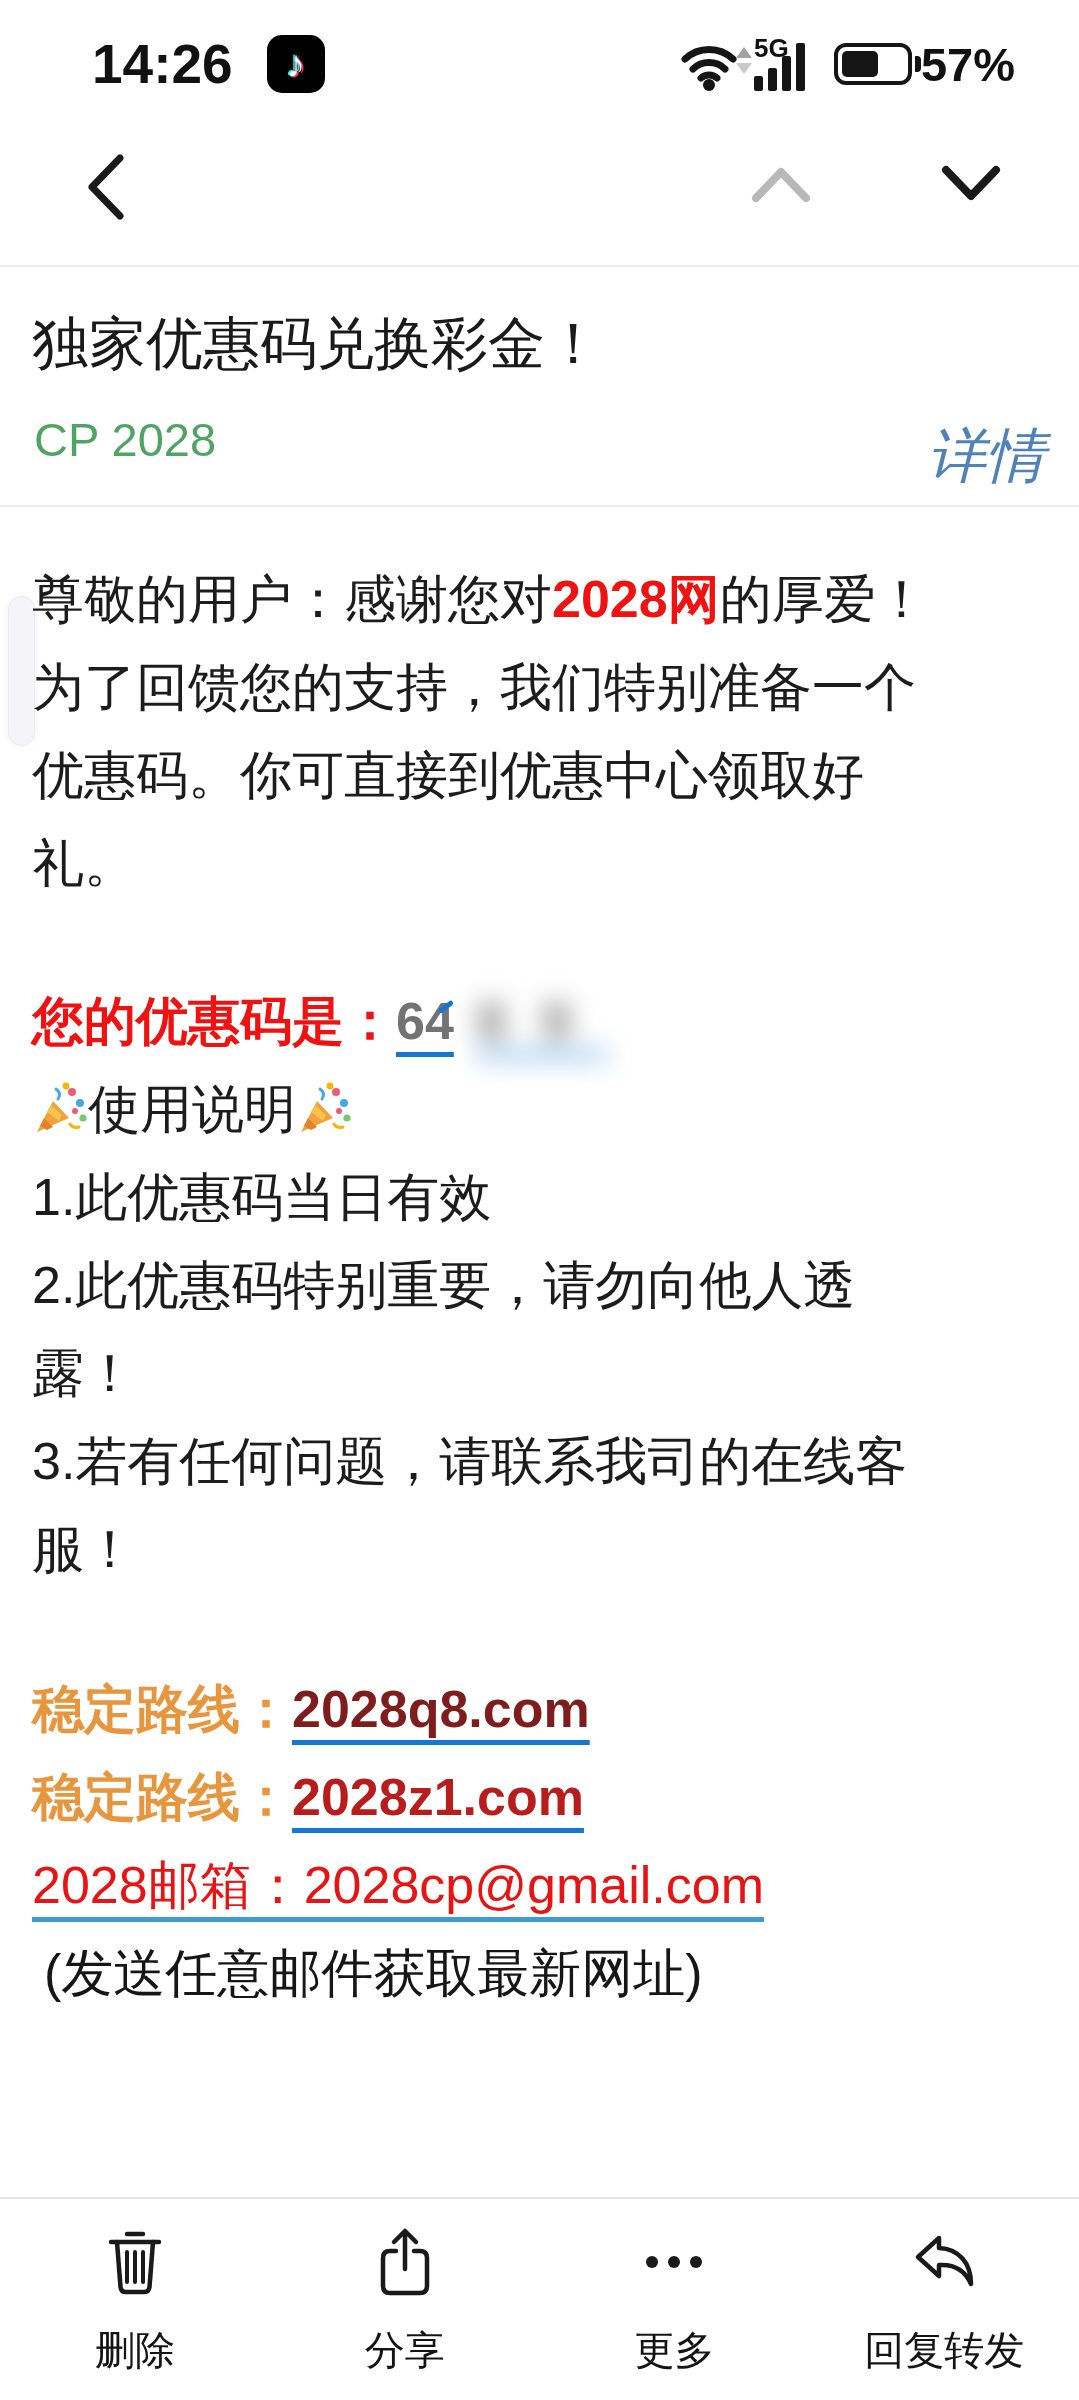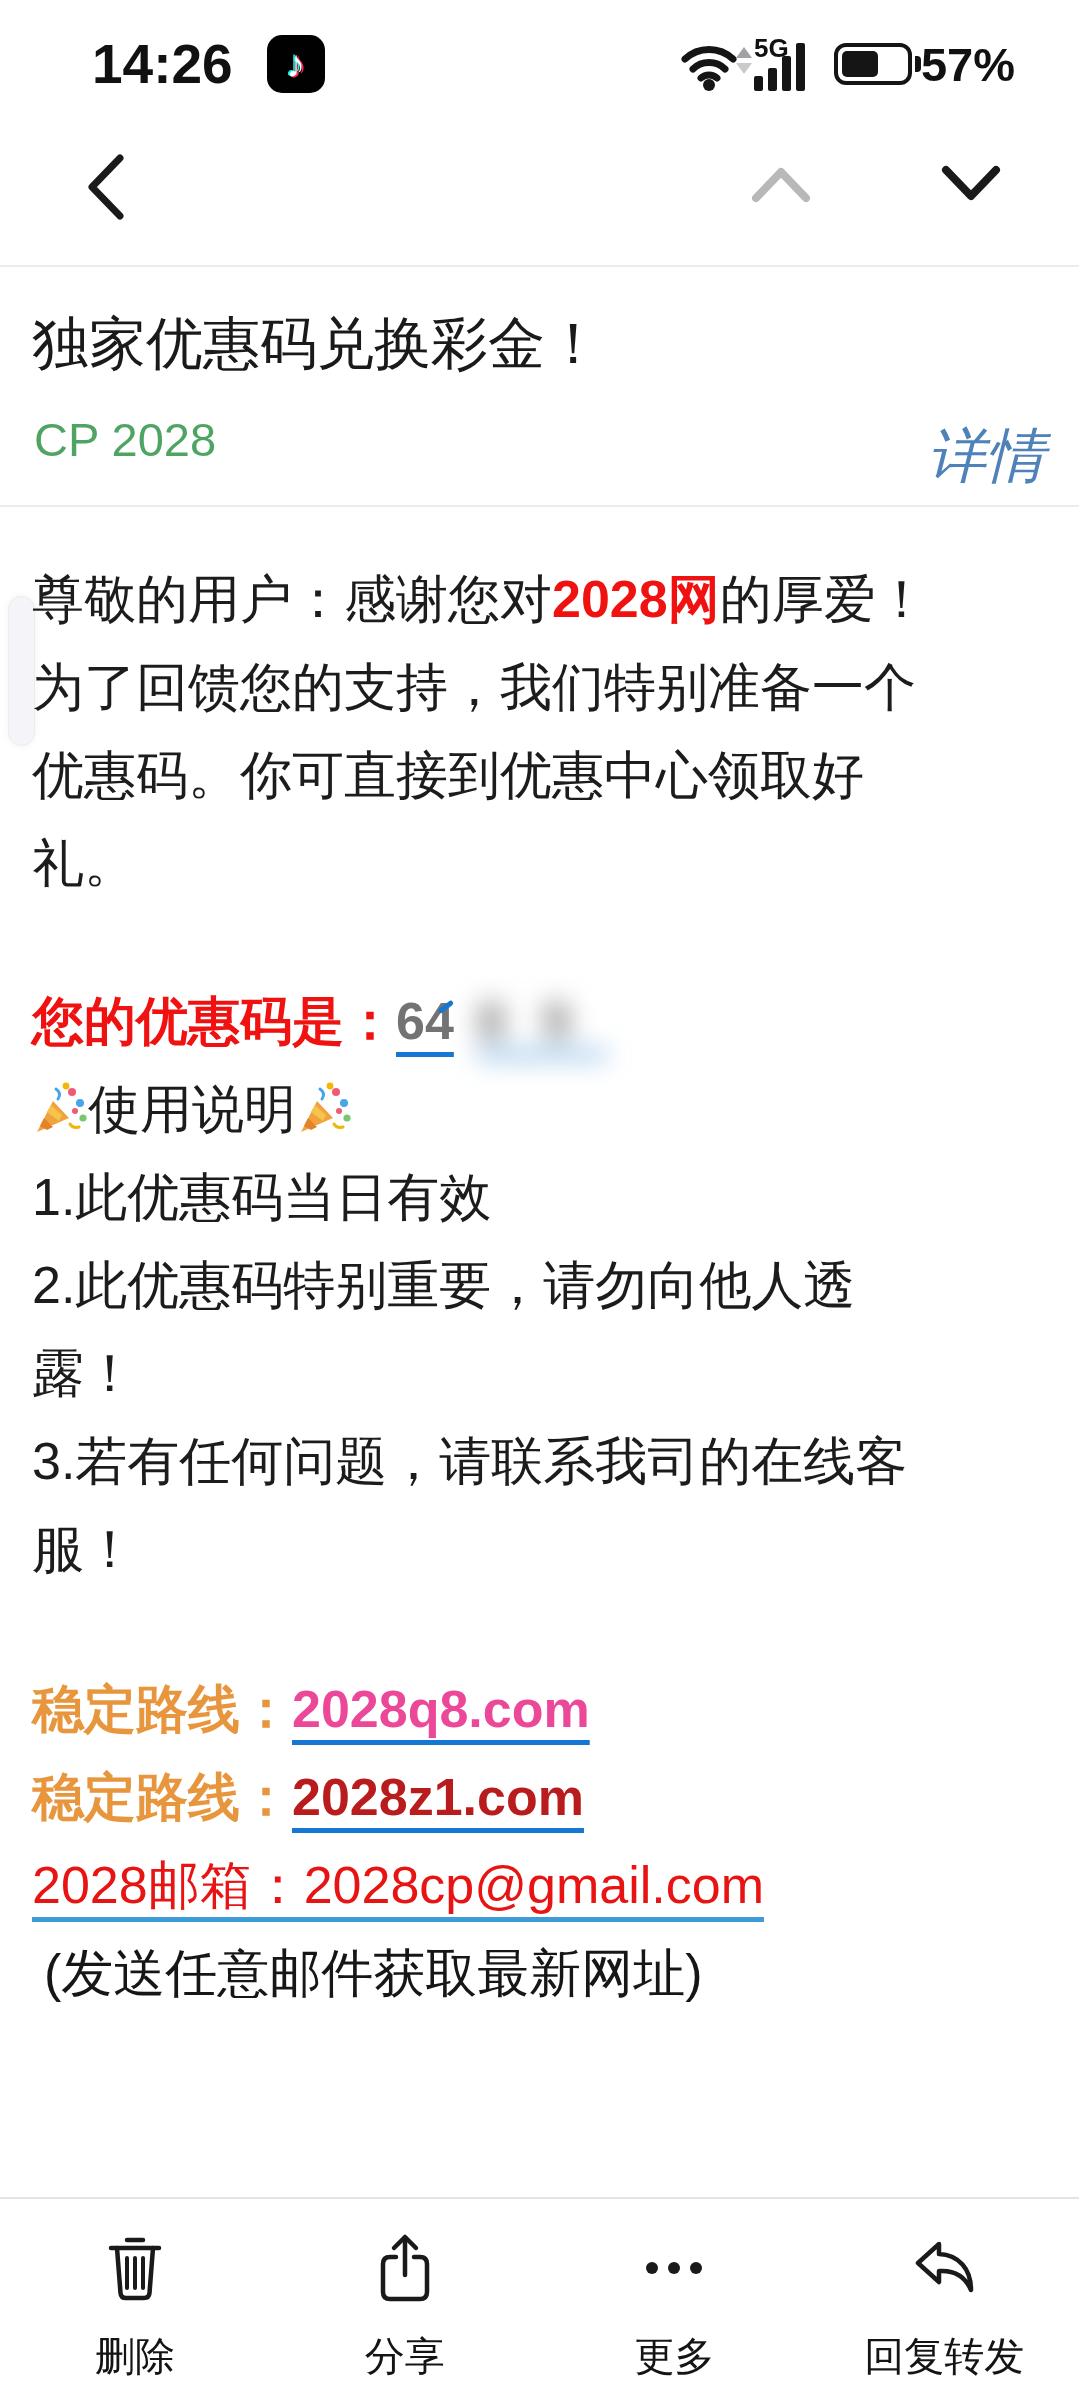--- a/index.html
+++ b/index.html
@@ -68,21 +68,21 @@
   .popper-icon { width:56px; height:56px; flex:0 0 auto; }
   .links-block { margin-top:72px; font-weight:700; }
   .route-label { }
   .route-link { text-decoration:underline; text-decoration-thickness:5px; text-underline-offset:13px; cursor:pointer; }
   .email-row { font-weight:400; text-decoration:underline; text-decoration-thickness:5px; text-underline-offset:14px; cursor:pointer; }
   .note-row { font-weight:400; color:#161616; padding-left:12px; }
   
   .toolbar {
     position:absolute; top:2197px; left:0; right:0; bottom:0;
     border-top:2px solid #e4e4e4; background:#fff;
-    display:flex; align-items:flex-start; padding-top:30px;
+    display:flex; align-items:flex-start; padding-top:24px;
   }
   .tb-item { flex:1 1 0; display:flex; flex-direction:column; align-items:center; background:none; border:none; cursor:pointer; gap:22px; }
   .tb-label { font-size:40px; color:#141414; font-family:"Liberation Sans", sans-serif; }
 </style>
 </head>
 <body>
 
 <div class="screen">
 
   <div class="status-bar">
@@ -181,21 +181,21 @@
           </svg>
         </p>
       <p class="pre">1.此优惠码当日有效</p>
       <p class="pre">2.此优惠码特别重要，请勿向他人透
 露！</p>
       <p class="pre">3.若有任何问题，请联系我司的在线客
 服！</p>
     </div>
 
     <div class="links-block">
-      <p><span class="route-label" style="color:#e8963e">稳定路线：</span><a class="route-link" style="color:#ec4899; text-decoration-color:#1677d2">2028q8.com</a></p>
+      <p><span class="route-label" style="color:#e8963e">稳定路线：</span><a class="route-link" style="color:#7f1d1d; text-decoration-color:#1677d2">2028q8.com</a></p>
       <p><span class="route-label" style="color:#e8963e">稳定路线：</span><a class="route-link" style="color:#b91c1c; text-decoration-color:#1677d2">2028z1.com</a></p>
       <p><a class="email-row" style="color:#e81414; text-decoration-color:#3f9bd8">2028邮箱：2028cp@gmail.com</a></p>
       <p class="note-row">(发送任意邮件获取最新网址)</p>
     </div>
   </div>
 
   <div class="toolbar">
     <button class="tb-item">
       <svg width="78" height="78" viewBox="0 0 78 78">
         <path d="M31 11 h16" fill="none" stroke="#1a1a1a" stroke-width="4.5" stroke-linecap="round"></path>

